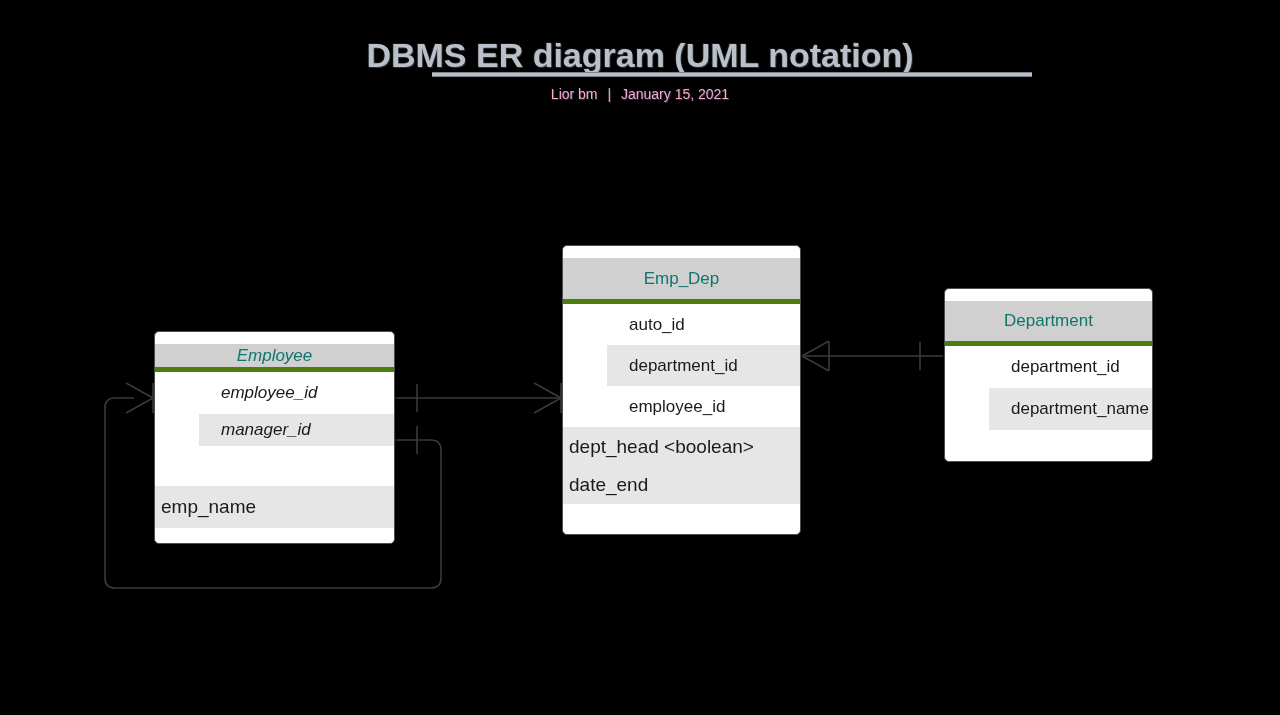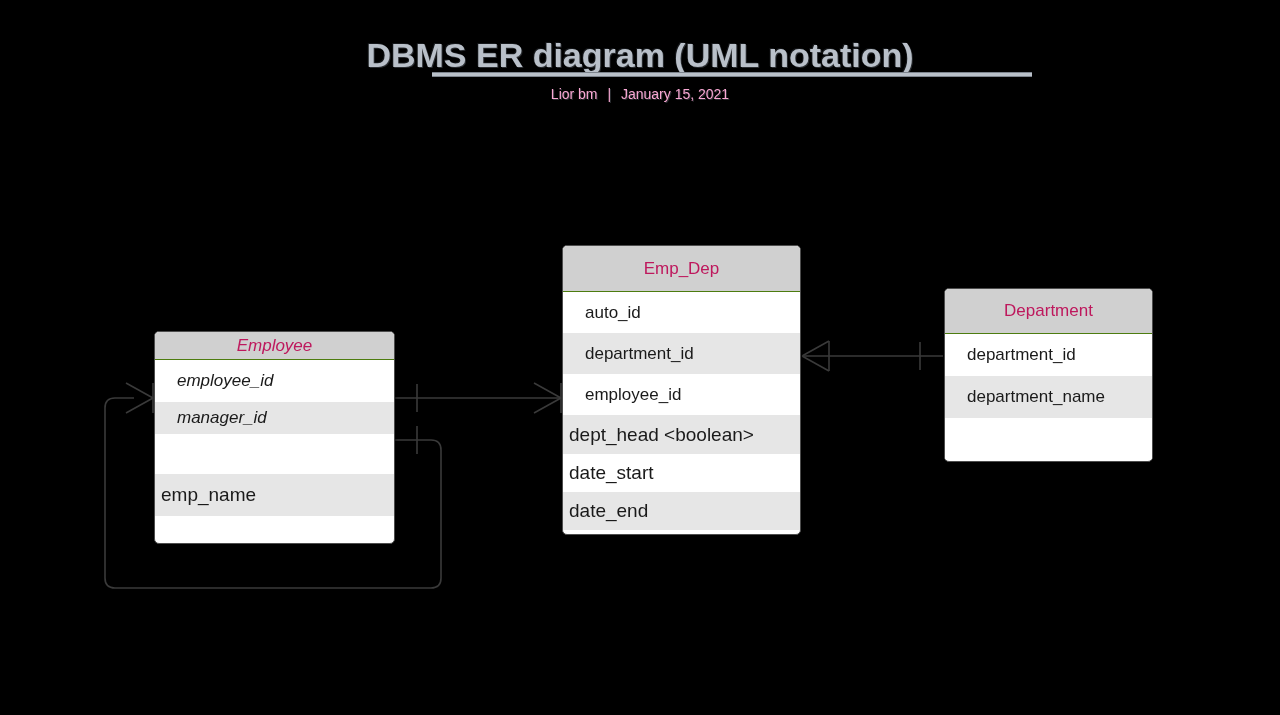--- a/index.html
+++ b/index.html
@@ -82,40 +82,41 @@
     box-sizing: border-box;
     border: 1px solid #4d4d4d;
     border-radius: 5px;
     background: #ffffff;
     overflow: hidden;
     box-shadow: 1px 1px 2px rgba(0,0,0,0.55);
     z-index: 5;
   }
   .entity-header {
     background: #d0d0d0;
-    border-bottom: 1px solid #4d7c0f;
-    text-align: center;
-    color: #be185d;
+    border-bottom: 5px solid #4d7c0f;
+    text-align: center;
+    color: #0f766e;
     font-size: 17px;
     display: flex;
     align-items: center;
     justify-content: center;
     box-sizing: border-box;
+    margin-top: 12px;
   }
   .entity-header.italic { font-style: italic; }
 
   .attr-row {
     box-sizing: border-box;
     display: flex;
     align-items: center;
     color: #1a1a1a;
     background: #ffffff;
   }
   .attr-row.alt { background: #e6e6e6; }
-  .attr-row.indent { padding-left: 22px; font-size: 17px; }
+  .attr-row.indent { padding-left: 22px; font-size: 17px; margin-left: 44px; }
   .attr-row.flush  { padding-left: 6px;  font-size: 19px; }
   .attr-row.italic { font-style: italic; }
   .attr-row.empty  { }
 
   
   #entity-employee   { left: 154px; top: 331px; width: 241px; height: 213px; }
   #entity-empdep     { left: 562px; top: 245px; width: 239px; height: 290px; }
   #entity-department { left: 944px; top: 288px; width: 209px; height: 174px; }
 
   #entity-employee   .entity-header { height: 28px; }
@@ -181,21 +182,20 @@
     <div class="attr-row indent empty" style="height:40px"></div>
     <div class="attr-row flush alt" style="height:42px">emp_name</div>
   </div>
 
   <div class="entity" id="entity-empdep">
     <div class="entity-header">Emp_Dep</div>
     <div class="attr-row indent" style="height:41px">auto_id</div>
     <div class="attr-row indent alt" style="height:41px">department_id</div>
     <div class="attr-row indent" style="height:41px">employee_id</div>
     <div class="attr-row flush alt" style="height:39px">dept_head &lt;boolean&gt;</div>
-    <div class="attr-row flush" style="height:38px">date_start</div>
     <div class="attr-row flush alt" style="height:38px">date_end</div>
   </div>
 
   <div class="entity" id="entity-department">
     <div class="entity-header">Department</div>
     <div class="attr-row indent" style="height:42px">department_id</div>
     <div class="attr-row indent alt" style="height:42px">department_name</div>
     <div class="attr-row indent" style="height:42px"></div>
   </div>
 

